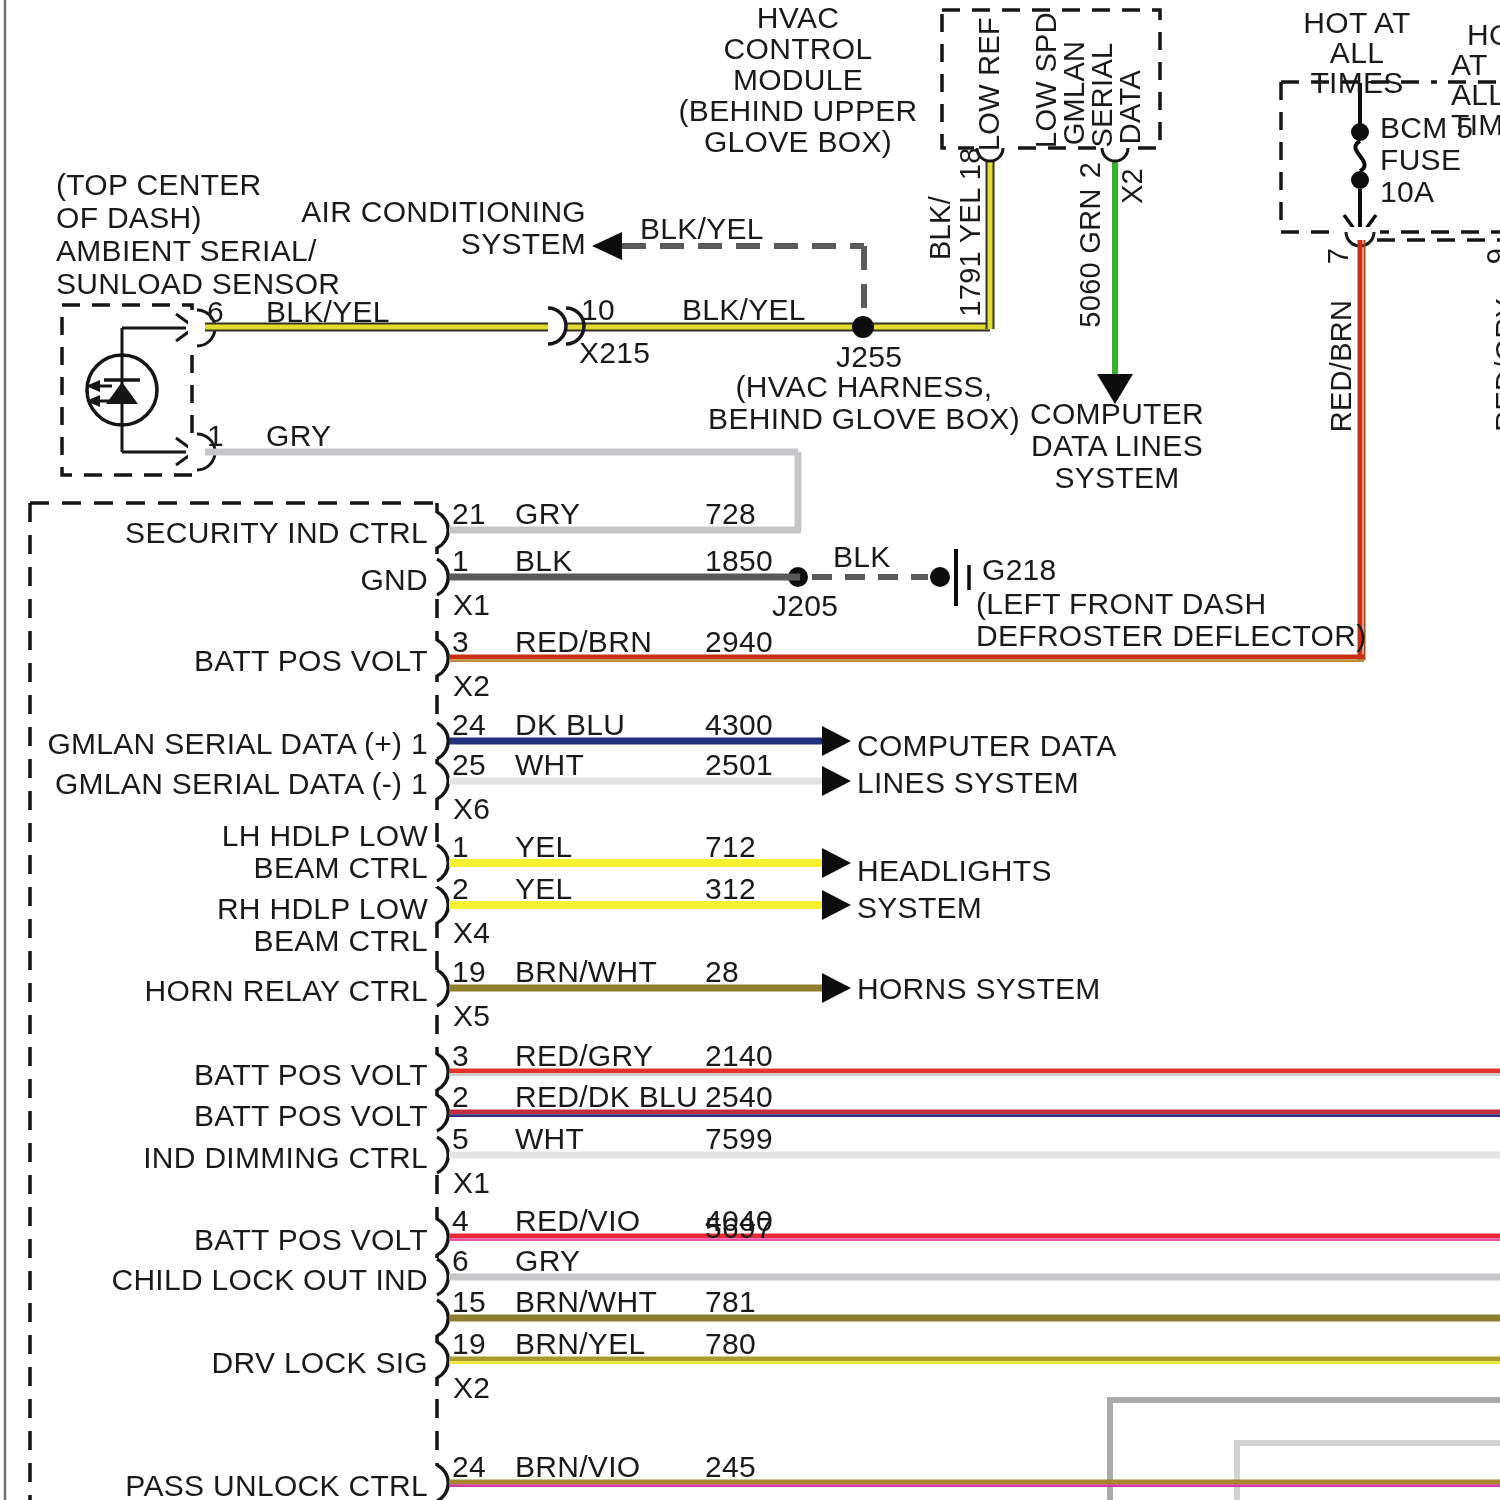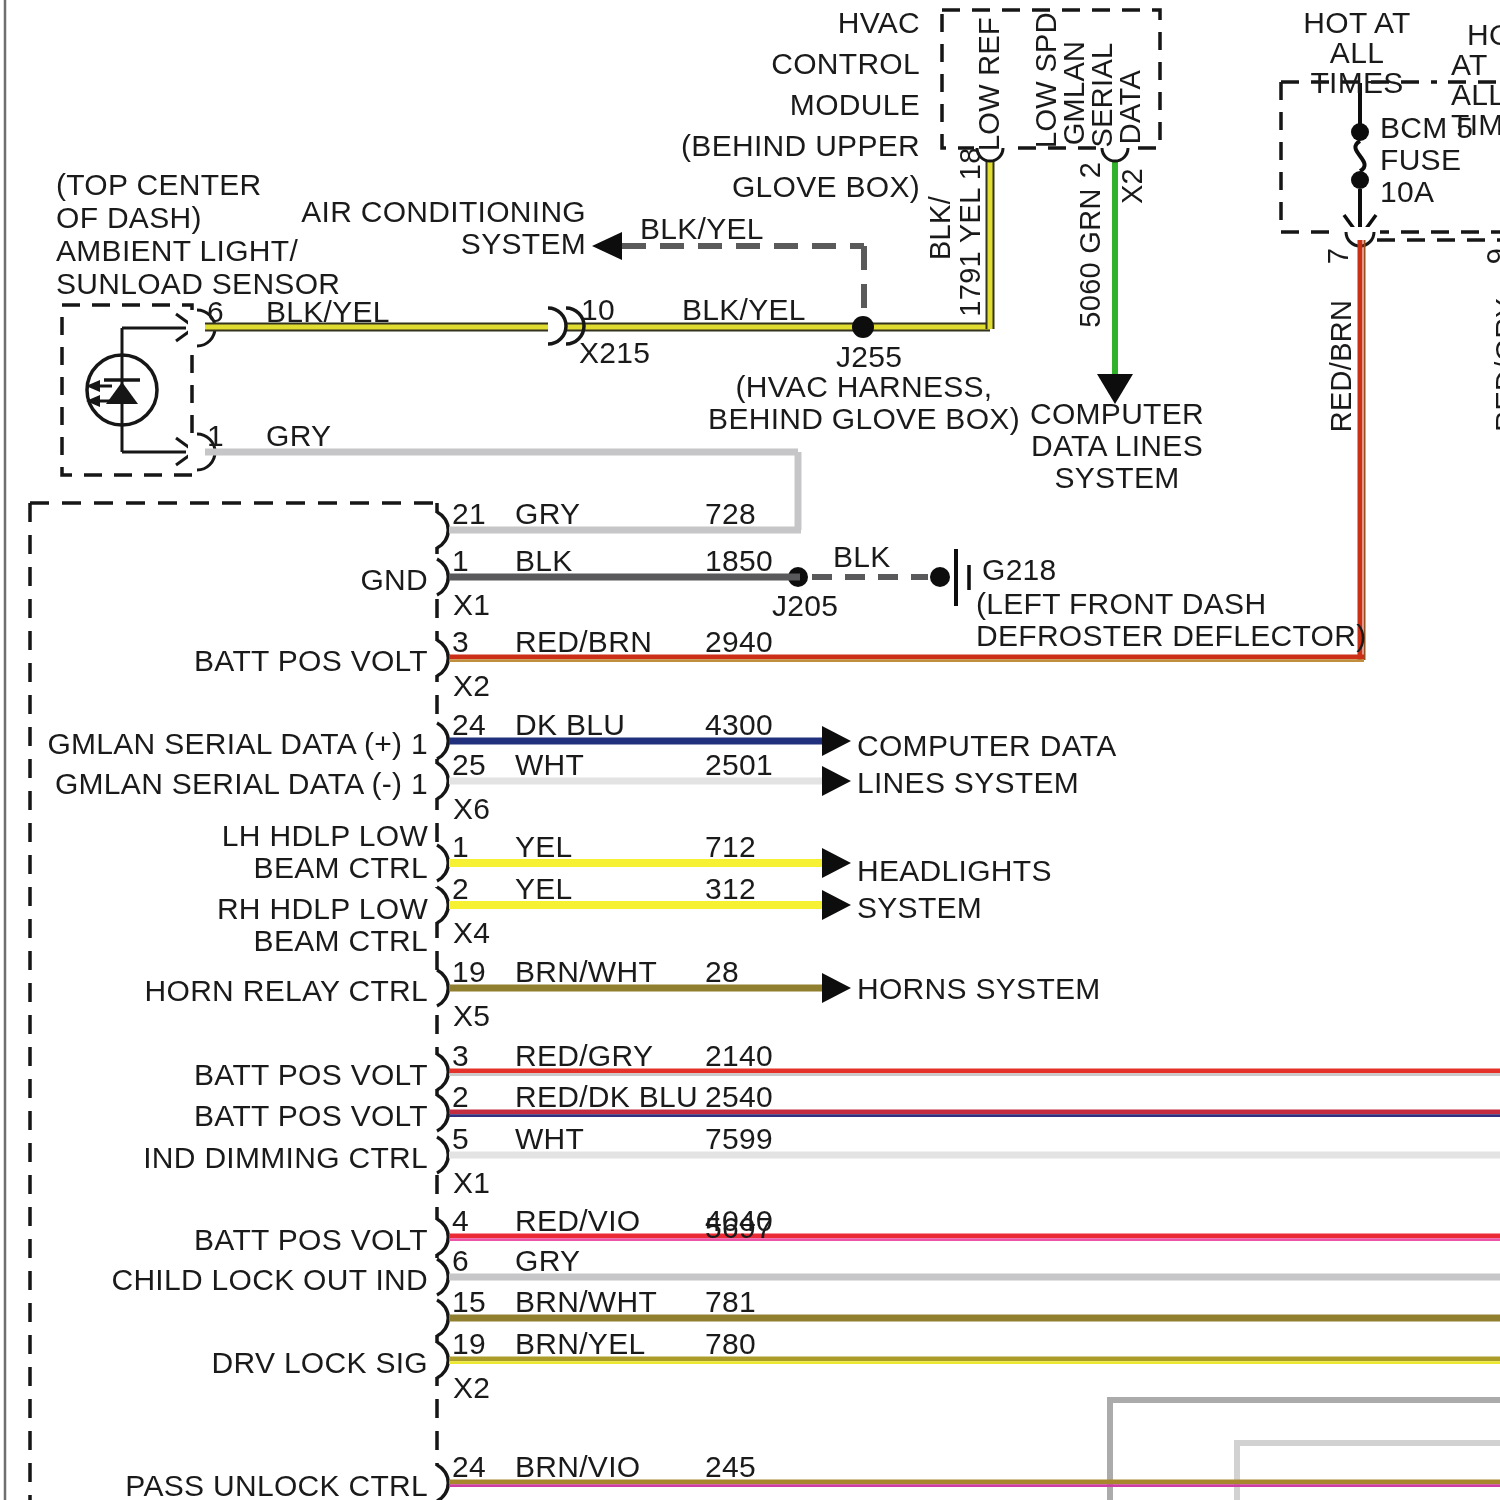--- a/index.html
+++ b/index.html
@@ -184,40 +184,40 @@
         <line x1="449" y1="1362.6" x2="1500" y2="1362.6" stroke="#ece832" stroke-width="2.6"></line>
         <rect x="430" y="1466" width="12" height="34" fill="#fff"></rect>
         <path d="M437,1465 A20,20 0 0 1 437,1501" fill="#fff" stroke="#161616" stroke-width="3.5"></path>
         <line x1="449" y1="1481.8" x2="1500" y2="1481.8" stroke="#a8862e" stroke-width="4.8"></line>
         <line x1="449" y1="1485.6" x2="1500" y2="1485.6" stroke="#cd3da2" stroke-width="2.6"></line>
       </g>
   </svg>
 
   <div class="t" style="left:56px;top:168px;line-height:33px;">(TOP CENTER
 OF DASH)
-AMBIENT LIGHT/
+AMBIENT SERIAL/
 SUNLOAD SENSOR</div>
   <div class="t nw" style="left:207px;top:296px;">6</div>
   <div class="t nw" style="left:266px;top:296px;">BLK/YEL</div>
   <div class="t nw" style="left:207px;top:420px;">1</div>
   <div class="t nw" style="left:266px;top:420px;">GRY</div>
 
   <div class="t r" style="left:300px;top:196px;width:286px;">AIR CONDITIONING
 SYSTEM</div>
   <div class="t nw" style="left:640px;top:213px;">BLK/YEL</div>
 
   <div class="t nw" style="left:581px;top:294px;">10</div>
   <div class="t nw" style="left:579px;top:337px;">X215</div>
   <div class="t nw" style="left:682px;top:294px;">BLK/YEL</div>
 
   <div class="t nw" style="left:836px;top:341px;">J255</div>
   <div class="t c" style="left:558px;top:371px;width:612px;">(HVAC HARNESS,
 BEHIND GLOVE BOX)</div>
 
-  <div class="t r" style="left:628px;top:2px;width:292px;line-height:41px;">HVAC
+  <div class="t r" style="left:652px;top:2px;width:292px;line-height:31px;text-align:center;">HVAC
 CONTROL
 MODULE
 (BEHIND UPPER
 GLOVE BOX)</div>
   <div class="t v" style="left:989px;top:84px;">LOW REF</div>
   <div class="t v" style="left:1046px;top:80px;">LOW SPD</div>
   <div class="t v" style="left:1074px;top:93px;">GMLAN</div>
   <div class="t v" style="left:1102px;top:95px;">SERIAL</div>
   <div class="t v" style="left:1130px;top:107px;">DATA</div>
   <div class="t v" style="left:940px;top:228px;">BLK/</div>
@@ -246,20 +246,21 @@
   <div class="t nw" style="left:772px;top:590px;">J205</div>
   <div class="t nw" style="left:982px;top:554px;">G218</div>
   <div class="t" style="left:976px;top:588px;">(LEFT FRONT DASH
 DEFROSTER DEFLECTOR)</div>
 
   <div class="t" style="left:857px;top:727px;line-height:37px;">COMPUTER DATA
 LINES SYSTEM</div>
   <div class="t" style="left:857px;top:852px;line-height:37px;">HEADLIGHTS
 SYSTEM</div>
   <div class="t" style="left:857px;top:973px;">HORNS SYSTEM</div>
+<div class="t r" style="left: 40px; top: 517px; width: 388px;">SECURITY IND CTRL</div>
     <div class="t nw" style="left: 452px; top: 498px;">21</div>
     <div class="t nw" style="left: 515px; top: 498px;">GRY</div>
     <div class="t nw" style="left: 705px; top: 498px;">728</div>
     <div class="t r" style="left: 40px; top: 564px; width: 388px;">GND</div>
     <div class="t nw" style="left: 452px; top: 545px;">1</div>
     <div class="t nw" style="left: 515px; top: 545px;">BLK</div>
     <div class="t nw" style="left: 705px; top: 545px;">1850</div>
     <div class="t nw" style="left: 453px; top: 589px;">X1</div>
     <div class="t r" style="left: 40px; top: 645px; width: 388px;">BATT POS VOLT</div>
     <div class="t nw" style="left: 452px; top: 626px;">3</div>

